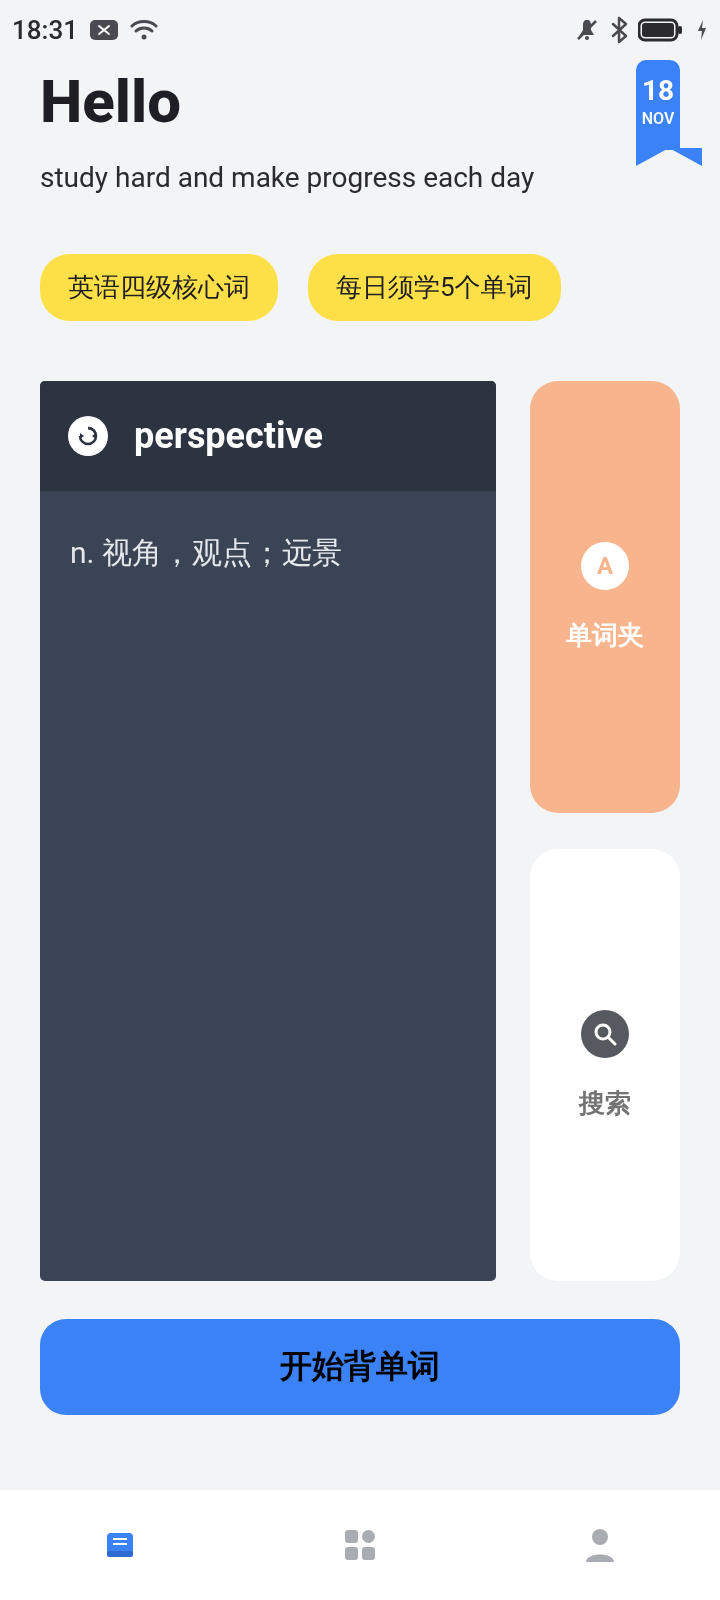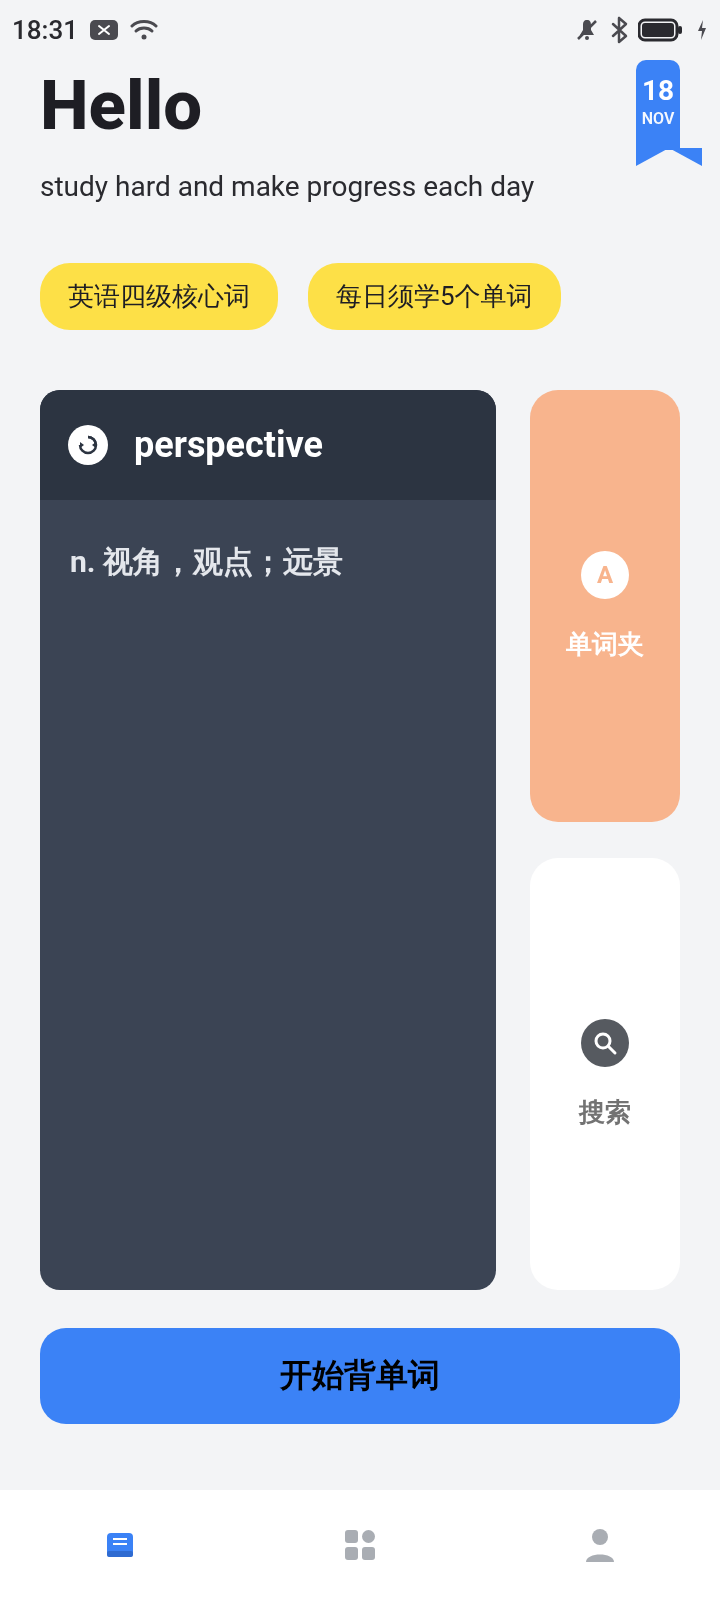--- a/index.html
+++ b/index.html
@@ -26,21 +26,21 @@
   .status-left { display: flex; align-items: center; gap: 12px; }
   .status-right { display: flex; align-items: center; gap: 10px; }
   .status-icon { display: inline-flex; }
 
   
   .header {
     padding: 10px 40px 0 40px;
     position: relative;
   }
   .greeting {
-    font-size: 69px;
+    font-size: 60px;
     font-weight: 800;
     color: #1e1e24;
     line-height: 1.05;
   }
   .subtitle {
     font-size: 28px;
     color: #2a2a2f;
     margin-top: 28px;
   }
   .date-ribbon {
@@ -84,21 +84,21 @@
 
   
   .main {
     display: flex;
     gap: 34px;
     padding: 60px 40px 0 40px;
   }
   .word-card {
     flex: 1;
     background: #3b4454;
-    border-radius: 20px;
+    border-radius: 5px;
     overflow: hidden;
     height: 900px;
     display: flex;
     flex-direction: column;
   }
   .word-header {
     background: #2c3441;
     padding: 34px 28px;
     display: flex;
     align-items: center;
@@ -114,21 +114,20 @@
   }
   .word-title {
     color: #fff;
     font-size: 36px;
     font-weight: 700;
   }
   .word-body {
     padding: 42px 30px;
     color: #e4e7ec;
     font-size: 30px;
-    font-weight: bold;
   }
 
   .side-col {
     width: 150px;
     display: flex;
     flex-direction: column;
     gap: 36px;
   }
   .side-card {
     flex: 1;

